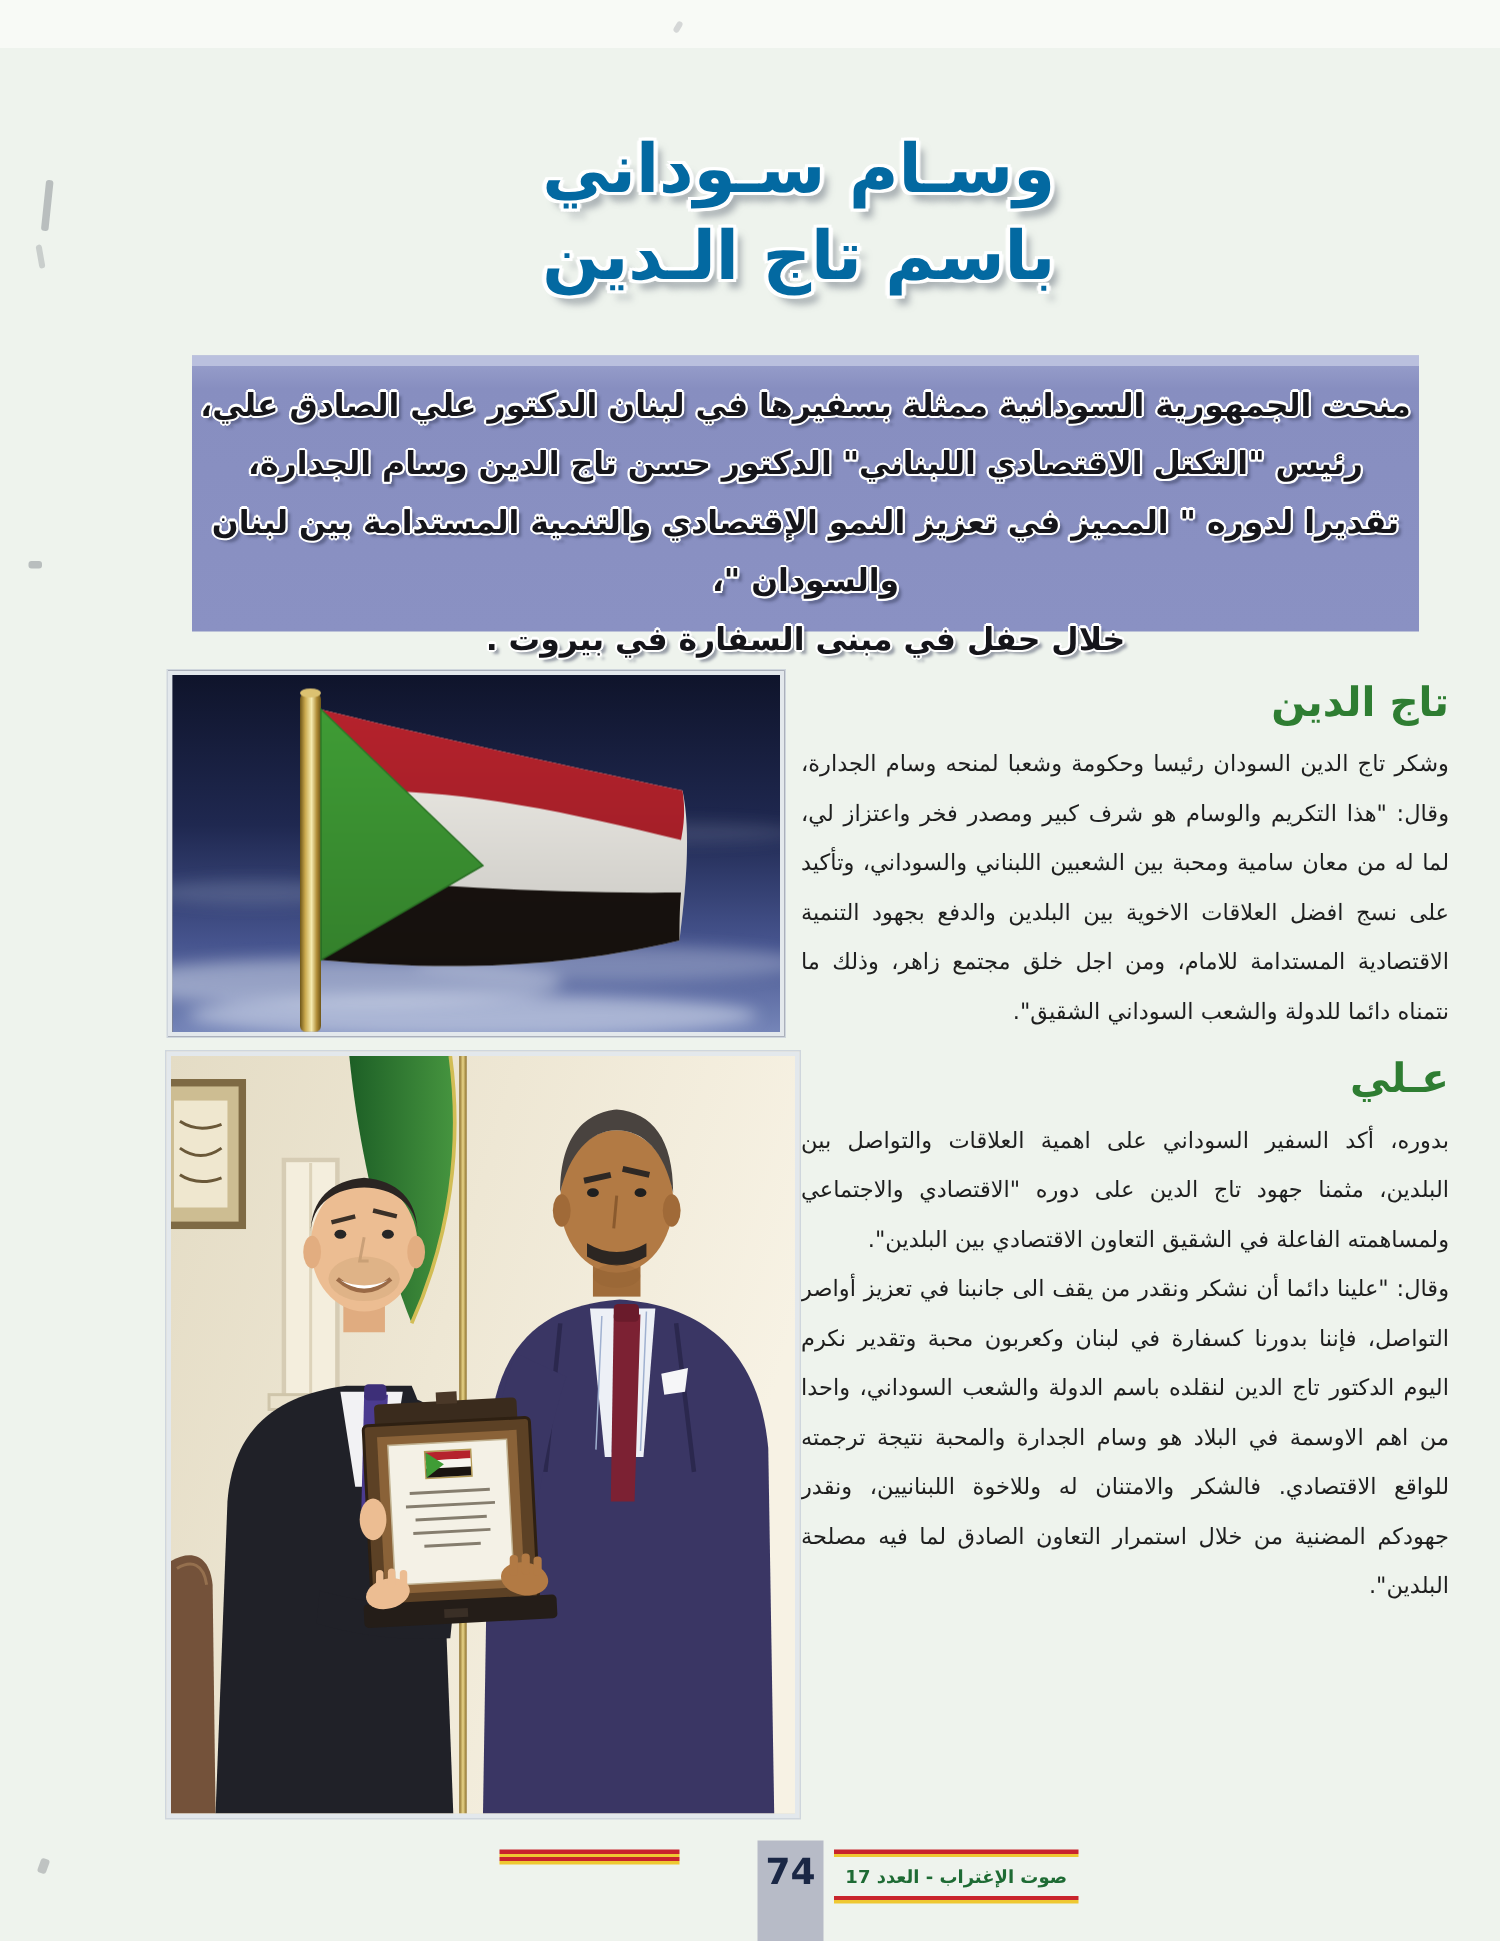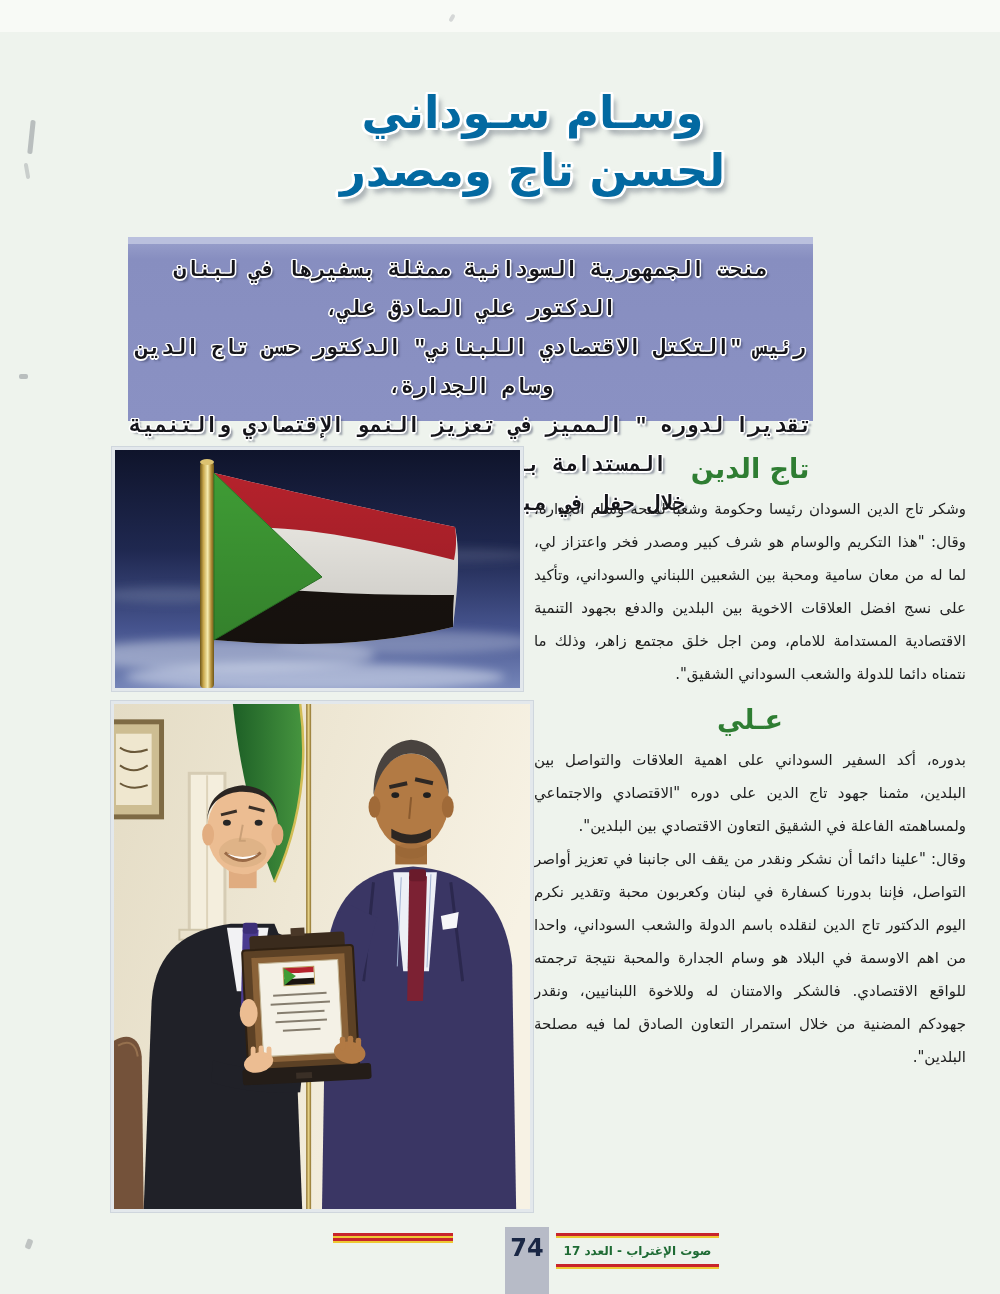--- a/index.html
+++ b/index.html
@@ -18,41 +18,41 @@
   
   .title{position:absolute;left:115px;top:84px;width:835px;text-align:center;direction:rtl;}
   .title-line{font-size:45px;line-height:58px;font-weight:bold;color:#0369a1;
     text-shadow:
       -2px 0 0 #ffffff, 2px 0 0 #ffffff, 0 -2px 0 #ffffff, 0 2px 0 #ffffff,
       -2px -2px 0 #ffffff, 2px -2px 0 #ffffff, -2px 2px 0 #ffffff, 2px 2px 0 #ffffff,
       -3px 0 1px #ffffff, 3px 0 1px #ffffff,
       5px 6px 5px rgba(110,118,130,.55);}
 
   
-  .lead-box{position:absolute;left:128px;top:237px;width:685px;height:184px;
-    background:linear-gradient(180deg,#9ba2cd 0,#878ec0 12%,#8a91c3 100%);font-family:Liberation Mono, monospace;}
+  .lead-box{position:absolute;left:128px;top:237px;width:818px;height:184px;
+    background:linear-gradient(180deg,#9ba2cd 0,#878ec0 12%,#8a91c3 100%);}
   .lead-box::before{content:"";position:absolute;top:0;left:0;right:0;height:7px;background:#bac0de;}
   .lead-lines{position:relative;padding-top:14px;}
   .lead-lines p{margin:0;text-align:center;direction:rtl;font-size:21px;font-weight:bold;
     line-height:39px;color:#15151a;
     text-shadow:
       -1.5px 0 0 #ffffff, 1.5px 0 0 #ffffff, 0 -1.5px 0 #ffffff, 0 1.5px 0 #ffffff,
       -1px -1px 0 #ffffff, 1px -1px 0 #ffffff, -1px 1px 0 #ffffff, 1px 1px 0 #ffffff,
       3px 3px 2px rgba(45,50,80,.45);}
 
   
   .photo{position:absolute;margin:0;border:3px solid #e3e8ec;box-shadow:0 0 0 1px #cfd6dd;}
   .flag-photo{left:112px;top:447px;width:405px;height:238px;background:#161c38;}
   .ceremony-photo{left:111px;top:701px;width:416px;height:505px;background:#ece4d0;}
   .photo svg{display:block;}
 
   
   .column{position:absolute;left:534px;top:452px;width:432px;height:762px;overflow:hidden;
     direction:rtl;color:#1e1e1e;}
-  .sec-head{margin:0 0 7px;text-align:center;color:#2e7d32;font-size:27px;font-weight:bold;line-height:34px;}
+  .sec-head{margin:0 0 7px;text-align:right;color:#2e7d32;font-size:27px;font-weight:bold;line-height:34px;}
   .sec-head.second{margin-top:12px;}
   .body-par{margin:0;font-size:15px;line-height:33px;text-align:justify;}
 
   
   .rule{height:5px;background:linear-gradient(180deg,#c8242c 0 55%,#eec832 55% 100%);}
   .footer-group{position:absolute;text-align:center;}
   .footer-date{left:333px;top:1233px;width:120px;}
   .footer-mag{left:556px;top:1233px;width:163px;}
   .footer-text{display:block;direction:rtl;color:#1e6b34;font-weight:bold;padding:1px 0;}
   .footer-mag .footer-text{font-size:12px;line-height:24px;}
@@ -66,21 +66,21 @@
 <div class="page">
   <div class="top-strip"></div>
   <div class="mark m1"></div>
   <div class="mark m2"></div>
   <div class="mark m3"></div>
   <div class="mark m4"></div>
   <div class="mark m5"></div>
 
   <header class="title">
     <div class="title-line">وسـام سـوداني</div>
-    <div class="title-line">لحسن تاج ومصدر</div>
+    <div class="title-line">باسم تاج الـدين</div>
   </header>
 
   <section class="lead-box">
     <div class="lead-lines">
       <p>منحت الجمهورية السودانية ممثلة بسفيرها في لبنان الدكتور علي الصادق علي،</p>
       <p>رئيس "التكتل الاقتصادي اللبناني" الدكتور حسن تاج الدين وسام الجدارة،</p>
       <p>تقديرا لدوره " المميز في تعزيز النمو الإقتصادي والتنمية المستدامة بين لبنان والسودان "،</p>
       <p>خلال حفل في مبنى السفارة في بيروت .</p>
     </div>
   </section>

